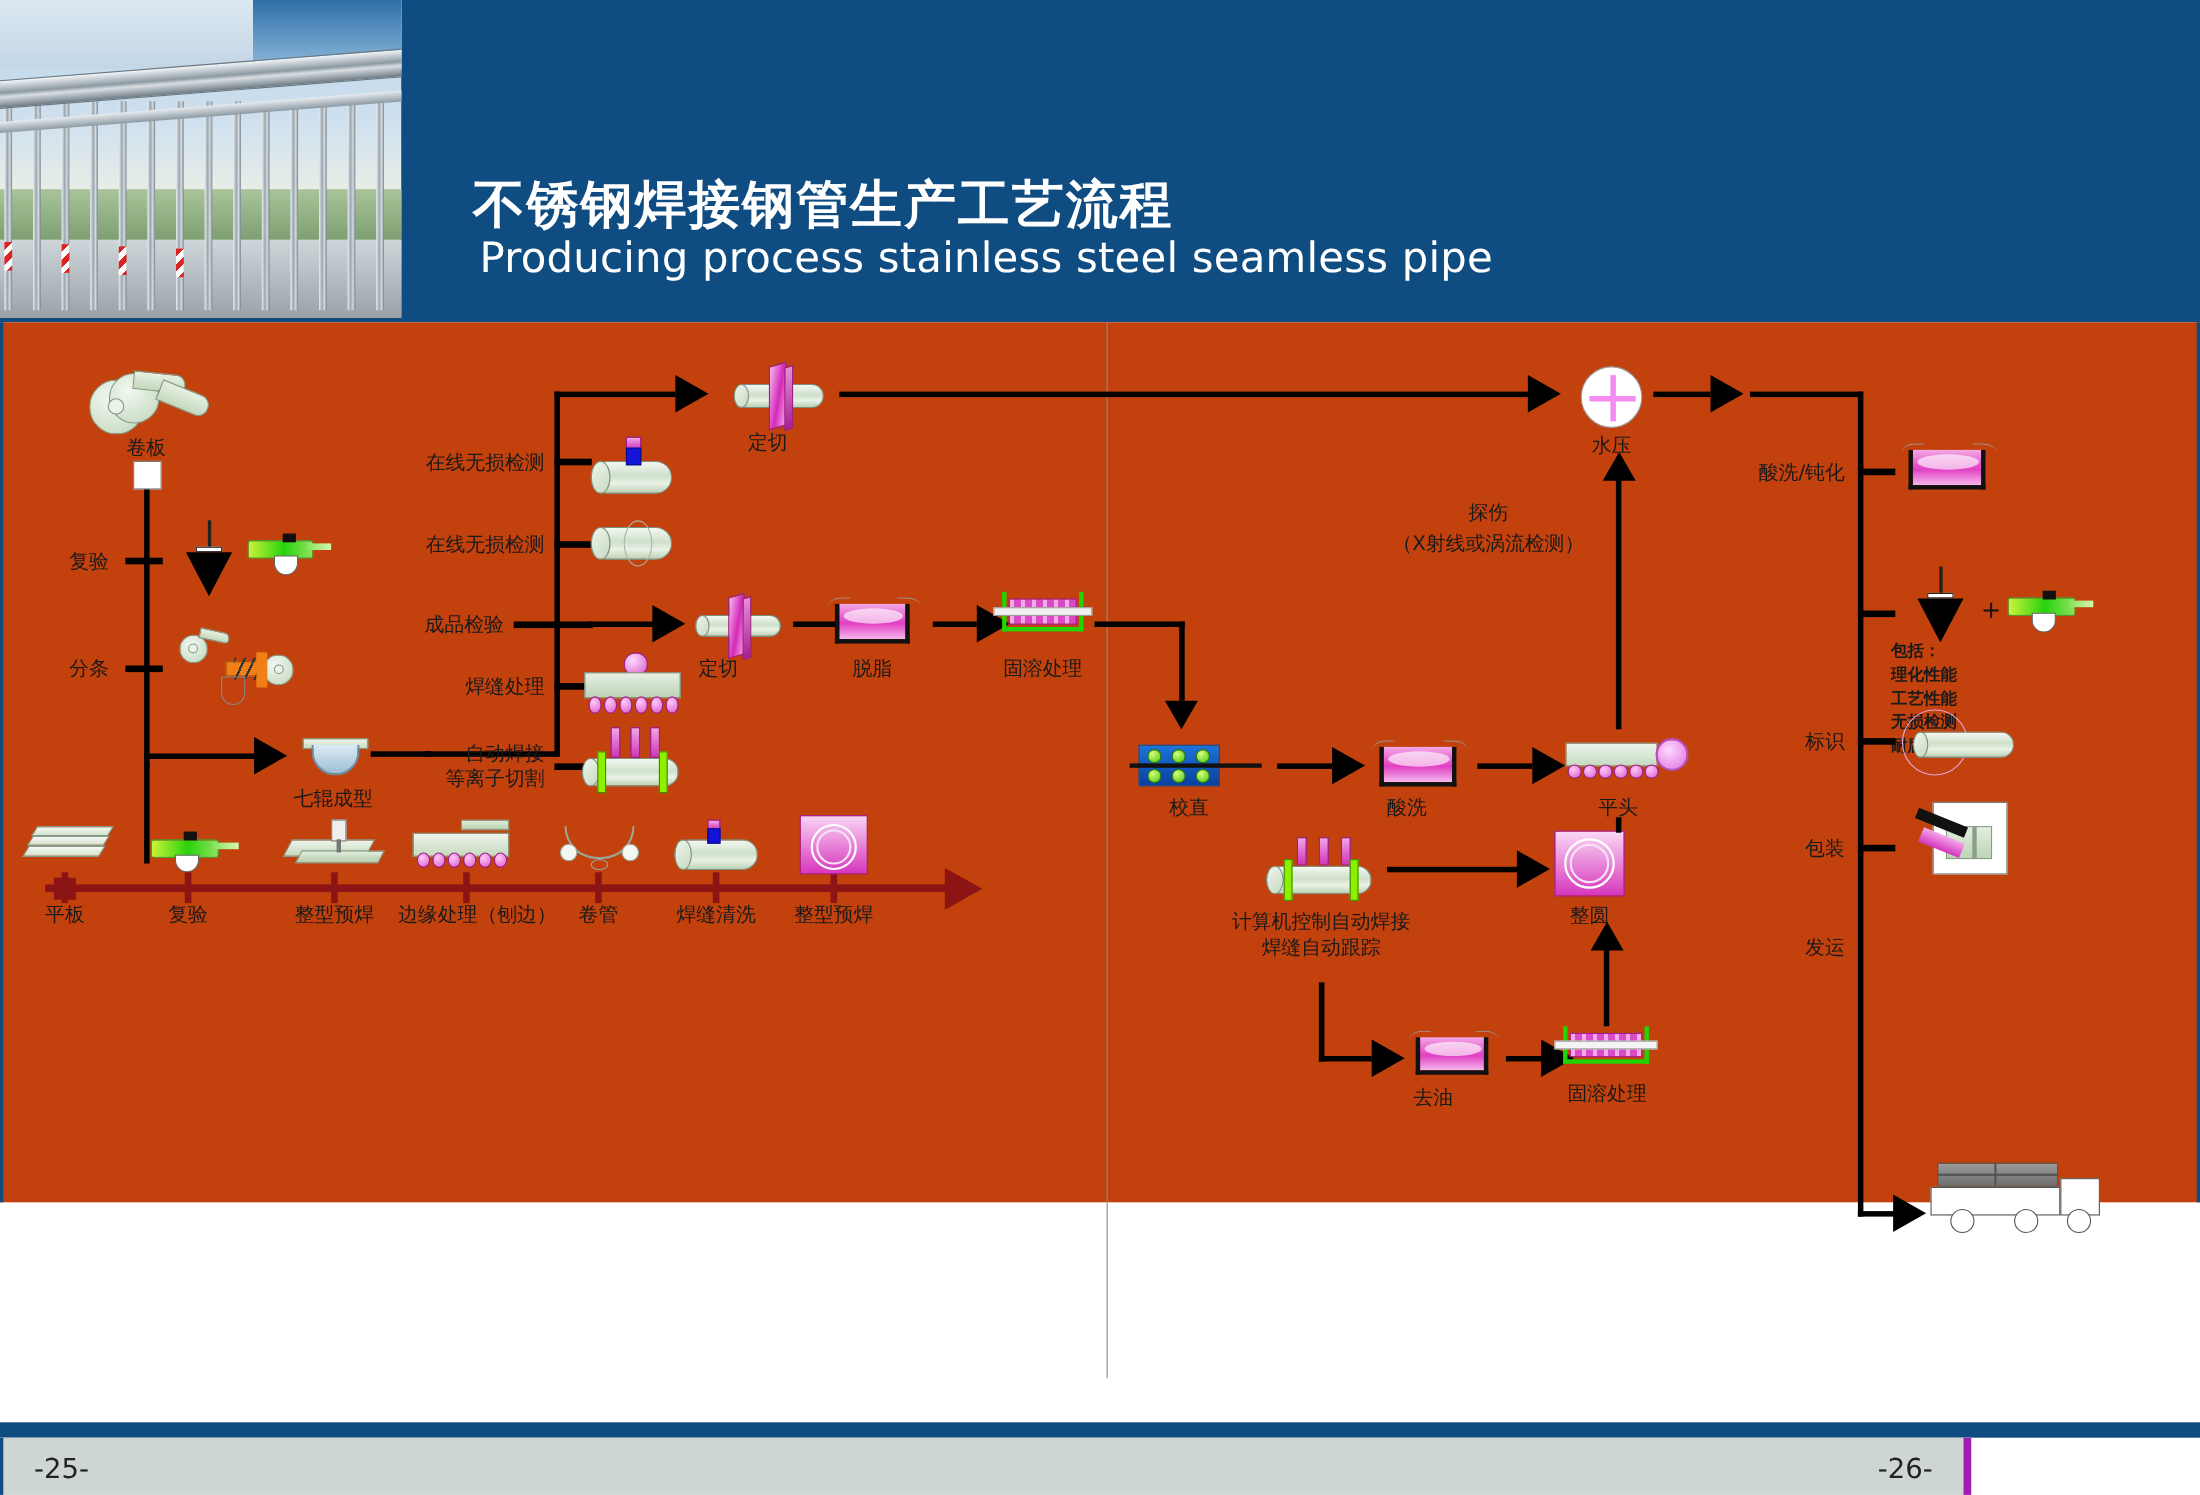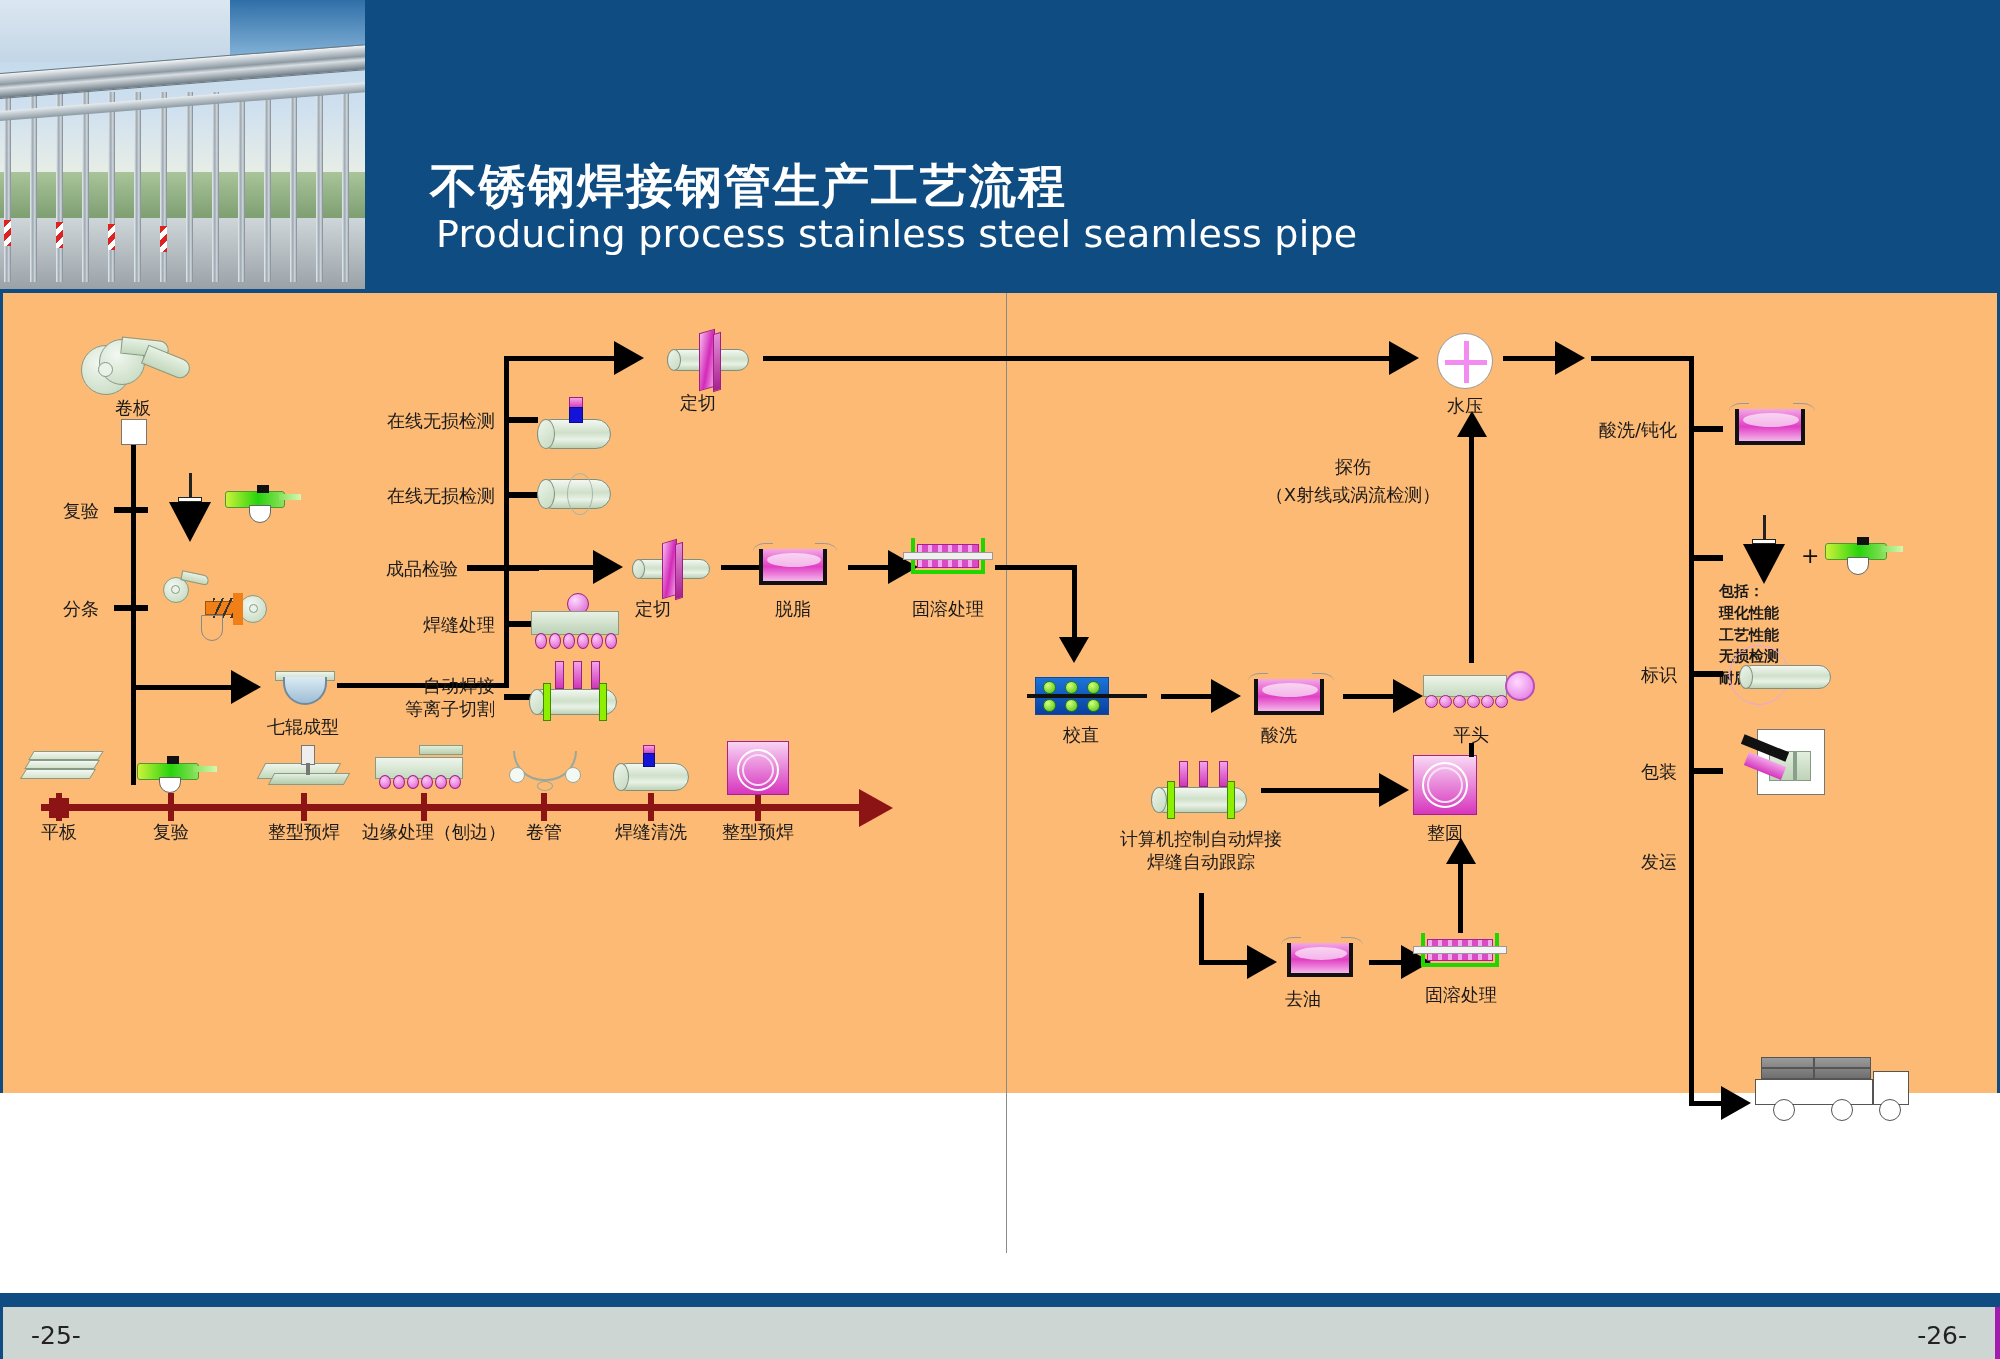--- a/index.html
+++ b/index.html
@@ -64,31 +64,31 @@
     font-size:47px; font-weight:bold; color:#ffffff; letter-spacing:2px;
     white-space:nowrap;
   }
   #title-sub{
     position:absolute; left:436px; top:212px;
     font-size:38px; color:#ffffff; letter-spacing:.2px; white-space:nowrap;
   }
   
   #canvas{
     position:absolute; left:0; top:293px; width:2000px; height:800px;
-    background:#fdba74;
+    background:#c2410c;
     border-left:3px solid #0f4c81; border-right:3px solid #0f4c81;
   }
   #divider{
     position:absolute; left:1003px; top:0; width:1px; height:960px; background:#8a8a8a;
   }
   
   #footbar{position:absolute;left:0;top:1293px;width:2000px;height:14px;background:#0f4c81;}
   #footer{
-    position:absolute;left:0;top:1307px;width:2000px;height:52px;background:#ced6d4;
-    border-left:3px solid #0f4c81;border-right:5px solid #a21caf;
+    position:absolute;left:0;top:1307px;width:1792px;height:52px;background:#ced6d4;
+    border-left:3px solid #0f4c81;border-right:7px solid #a21caf;
   }
   #pageL{position:absolute;left:28px;top:14px;font-size:25px;color:#222;}
   #pageR{position:absolute;right:28px;top:14px;font-size:25px;color:#222;}
 
   
   .lbl{position:absolute;font-size:18px;color:#1a1a1a;white-space:nowrap;line-height:1.28;}
   .lbl.c{transform:translateX(-50%);text-align:center;}
   .lbl.r{transform:translateX(-100%);text-align:right;}
   .vline{position:absolute;background:#000;width:5px;}
   .hline{position:absolute;background:#000;height:5px;}

